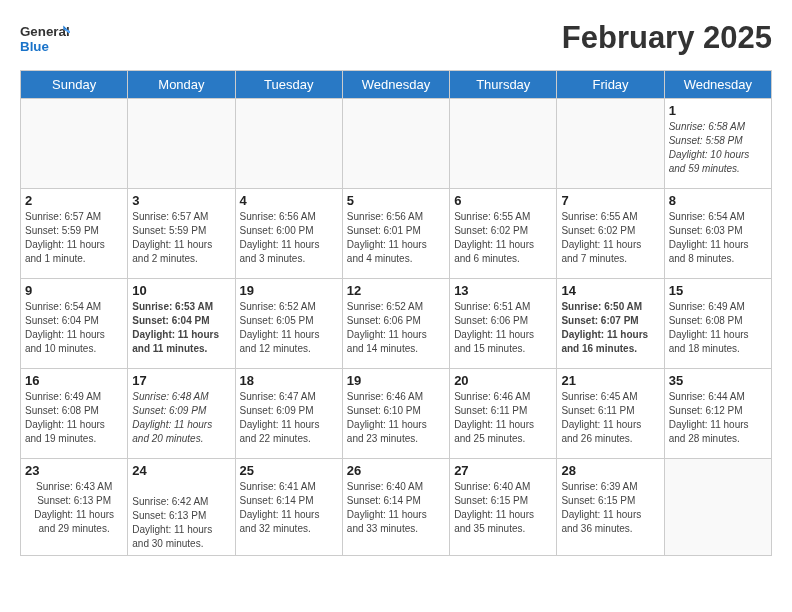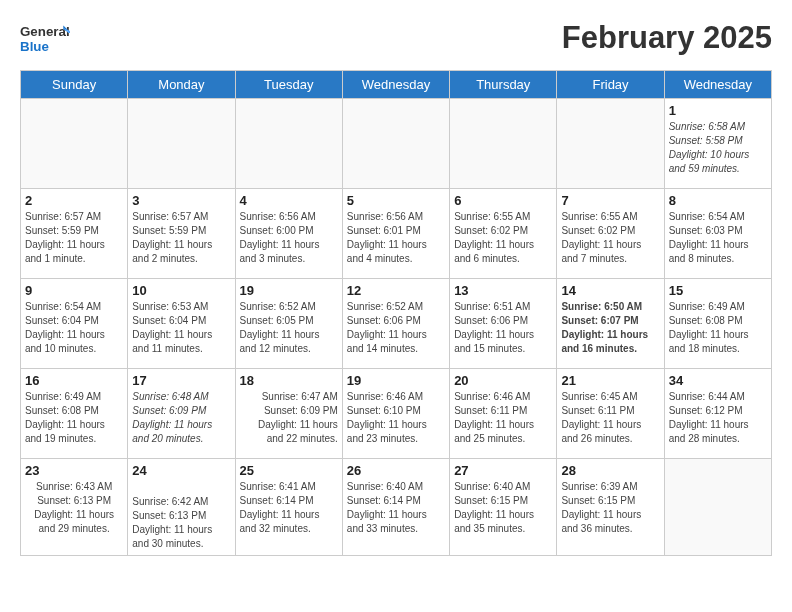--- a/index.html
+++ b/index.html
@@ -172,21 +172,21 @@
       </tr>
       <tr>
         <td>
           <span class="day-number">9</span>
           <div class="day-info" style="white-space: pre-line;">Sunrise: 6:54 AM
 Sunset: 6:04 PM
 Daylight: 11 hours and 10 minutes.</div>
         </td>
         <td>
           <span class="day-number">10</span>
-          <div class="day-info" style="white-space: pre-line;">Sunrise: 6:53 AM
+          <div class="day-info" style="white-space: pre-line; font-weight: bold;">Sunrise: 6:53 AM
 Sunset: 6:04 PM
 Daylight: 11 hours and 11 minutes.</div>
         </td>
         <td>
           <span class="day-number">19</span>
           <div class="day-info" style="white-space: pre-line;">Sunrise: 6:52 AM
 Sunset: 6:05 PM
 Daylight: 11 hours and 12 minutes.</div>
         </td>
         <td>
@@ -222,21 +222,21 @@
 Daylight: 11 hours and 19 minutes.</div>
         </td>
         <td>
           <span class="day-number">17</span>
           <div class="day-info" style="white-space: pre-line; font-style: italic;">Sunrise: 6:48 AM
 Sunset: 6:09 PM
 Daylight: 11 hours and 20 minutes.</div>
         </td>
         <td>
           <span class="day-number">18</span>
-          <div class="day-info" style="white-space: pre-line; text-align: right;">Sunrise: 6:47 AM
+          <div class="day-info" style="white-space: pre-line;">Sunrise: 6:47 AM
 Sunset: 6:09 PM
 Daylight: 11 hours and 22 minutes.</div>
         </td>
         <td>
           <span class="day-number">19</span>
           <div class="day-info" style="white-space: pre-line;">Sunrise: 6:46 AM
 Sunset: 6:10 PM
 Daylight: 11 hours and 23 minutes.</div>
         </td>
         <td>
@@ -245,21 +245,21 @@
 Sunset: 6:11 PM
 Daylight: 11 hours and 25 minutes.</div>
         </td>
         <td>
           <span class="day-number">21</span>
           <div class="day-info" style="white-space: pre-line;">Sunrise: 6:45 AM
 Sunset: 6:11 PM
 Daylight: 11 hours and 26 minutes.</div>
         </td>
         <td>
-          <span class="day-number">34</span>
+          <span class="day-number">35</span>
           <div class="day-info" style="white-space: pre-line;">Sunrise: 6:44 AM
 Sunset: 6:12 PM
 Daylight: 11 hours and 28 minutes.</div>
         </td>
       </tr>
       <tr>
         <td>
           <span class="day-number">23</span>
           <div class="day-info" style="white-space: pre-line; text-align: center;">Sunrise: 6:43 AM
 Sunset: 6:13 PM

